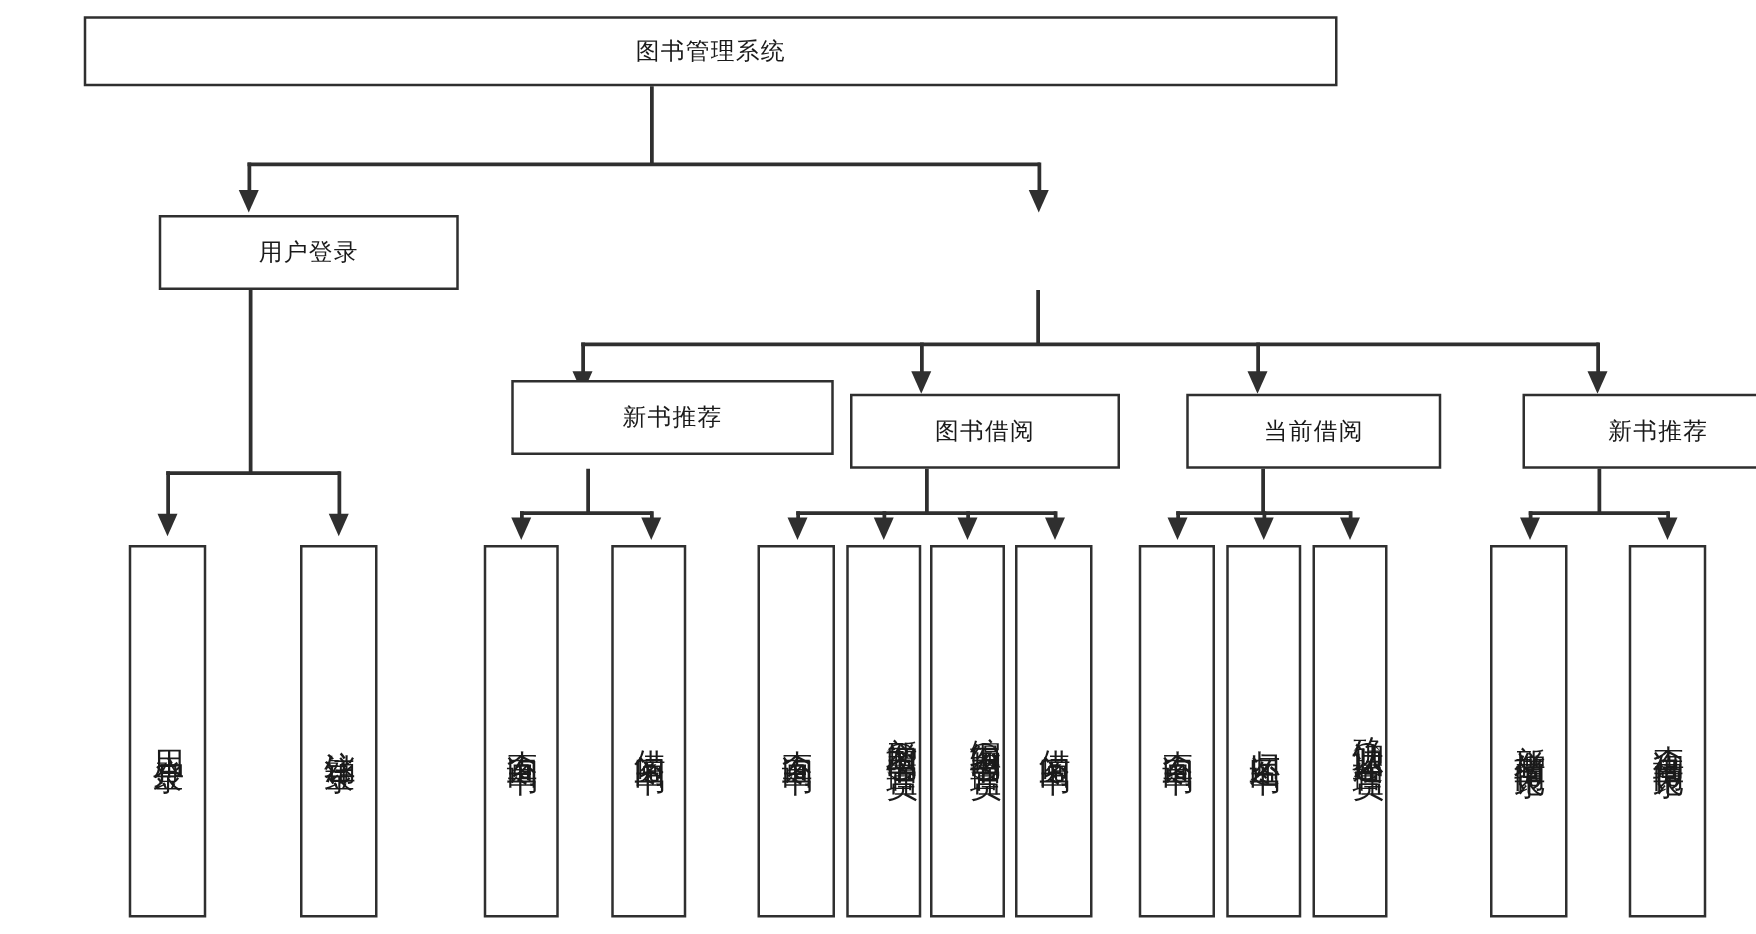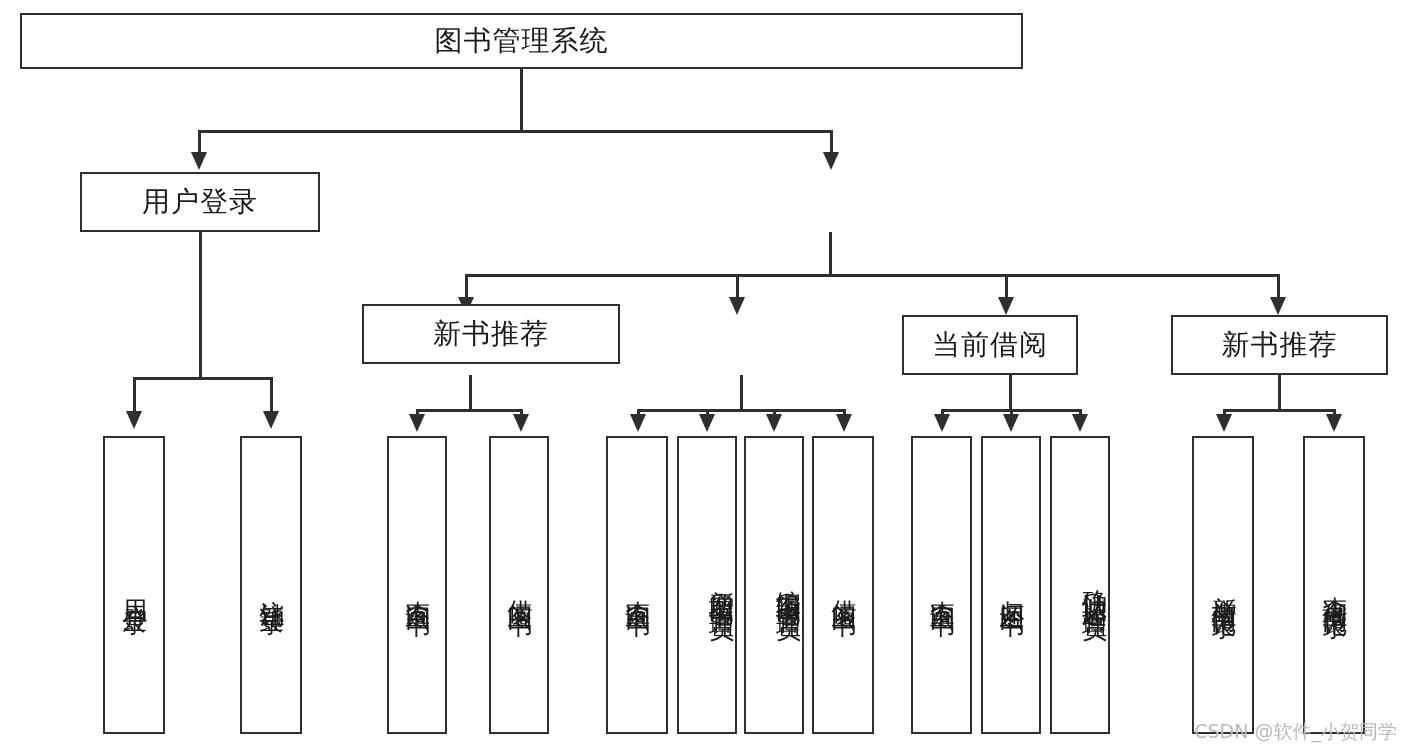--- a/index.html
+++ b/index.html
@@ -23,23 +23,24 @@
     position: absolute;
     box-sizing: border-box;
     border: 2.5px solid #2f2f2f;
     background: #ffffff;
     display: flex;
     align-items: center;
     justify-content: center;
     color: #1a1a1a;
   }
   .node.h {            
-    font-size: 28px;
+    font-size: 19px;
     letter-spacing: 1px;
     line-height: 1.2;
+    margin-left: 47px;
   }
   .node.v {            
     writing-mode: vertical-rl;
     text-orientation: upright;
     font-size: 25px;
     letter-spacing: 4px;
     line-height: 1.15;
     padding-top: 6px;
     align-items: flex-start;
     justify-content: center;
@@ -104,21 +105,22 @@
   <div class="edge vline" style="left:465px; top:274px; height:28px;"></div>
   <div class="arrow" style="left:458px; top:297px;"></div>
   <div class="edge vline" style="left:736px; top:274px; height:28px;"></div>
   <div class="arrow" style="left:729px; top:297px;"></div>
   <div class="edge vline" style="left:1005px; top:274px; height:28px;"></div>
   <div class="arrow" style="left:998px; top:297px;"></div>
   <div class="edge vline" style="left:1277px; top:274px; height:28px;"></div>
   <div class="arrow" style="left:1270px; top:297px;"></div>
 
   <div class="node h" style="left:362px; top:304px; width:258px; height:60px;">新书推荐</div>
-  <div class="node h" style="left:902px; top:315px; width:176px; height:60px;">当前借阅</div>
+  <div class="node h" style="left:633px; top:315px; width:216px; height:60px;">图书借阅</div>
+  <div class="node h" style="left:902px; top:315px; width:204px; height:60px;">当前借阅</div>
   <div class="node h" style="left:1171px; top:315px; width:217px; height:60px;">新书推荐</div>
 
   <div class="edge vline" style="left:469px; top:375px; height:36px;"></div>
   <div class="edge hline" style="left:416px; top:409px; width:106px;"></div>
   <div class="edge vline" style="left:416px; top:409px; height:12px;"></div>
   <div class="arrow" style="left:409px; top:414px;"></div>
   <div class="edge vline" style="left:520px; top:409px; height:12px;"></div>
   <div class="arrow" style="left:513px; top:414px;"></div>
 
   <div class="edge vline" style="left:740px; top:375px; height:36px;"></div>
@@ -159,15 +161,14 @@
   <div class="node v" style="left:744px; top:436px; width:60px; height:298px;">编辑图书（管理员）</div>
   <div class="node v shift" style="left:812px; top:436px; width:62px; height:298px;">借阅图书</div>
 
   <div class="node v shift" style="left:911px; top:436px; width:61px; height:298px;">查询图书</div>
   <div class="node v shift" style="left:981px; top:436px; width:60px; height:298px;">归还图书</div>
   <div class="node v" style="left:1050px; top:436px; width:60px; height:298px;">确认归还（管理员）</div>
 
   <div class="node v shift" style="left:1192px; top:436px; width:62px; height:298px;">新增借阅记录</div>
   <div class="node v shift" style="left:1303px; top:436px; width:62px; height:298px;">查询借阅记录</div>
 
-  <div id="watermark">CSDN @软件_小贺同学</div>
 
 </div>
 
 </body></html>

